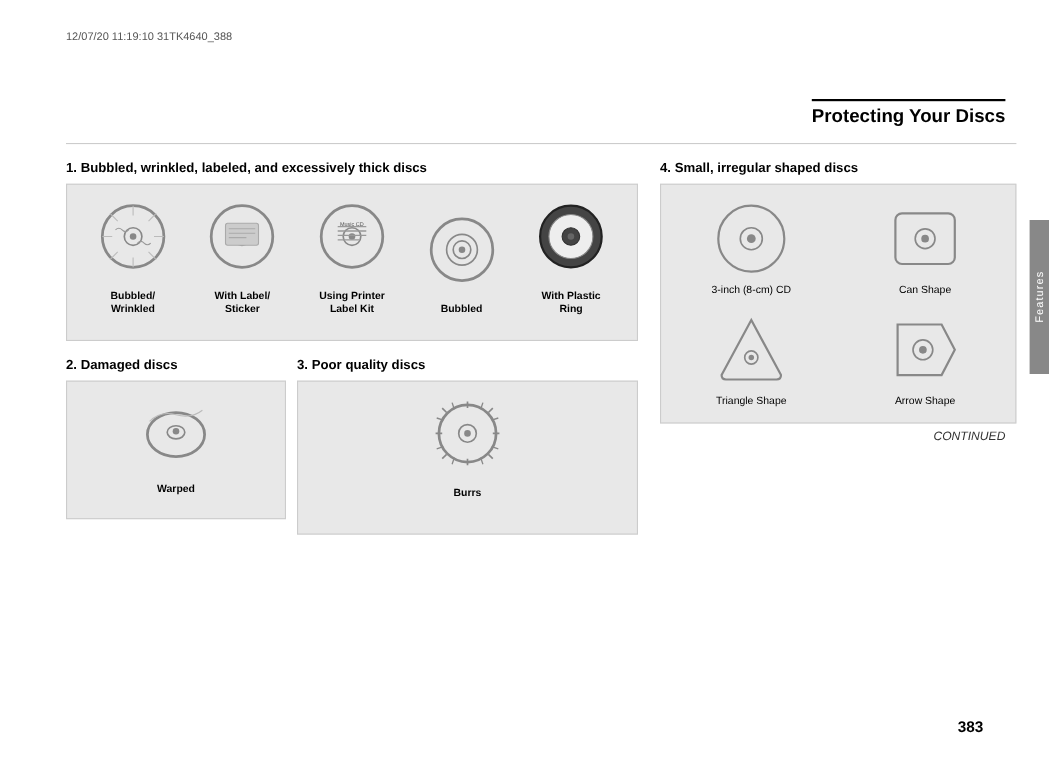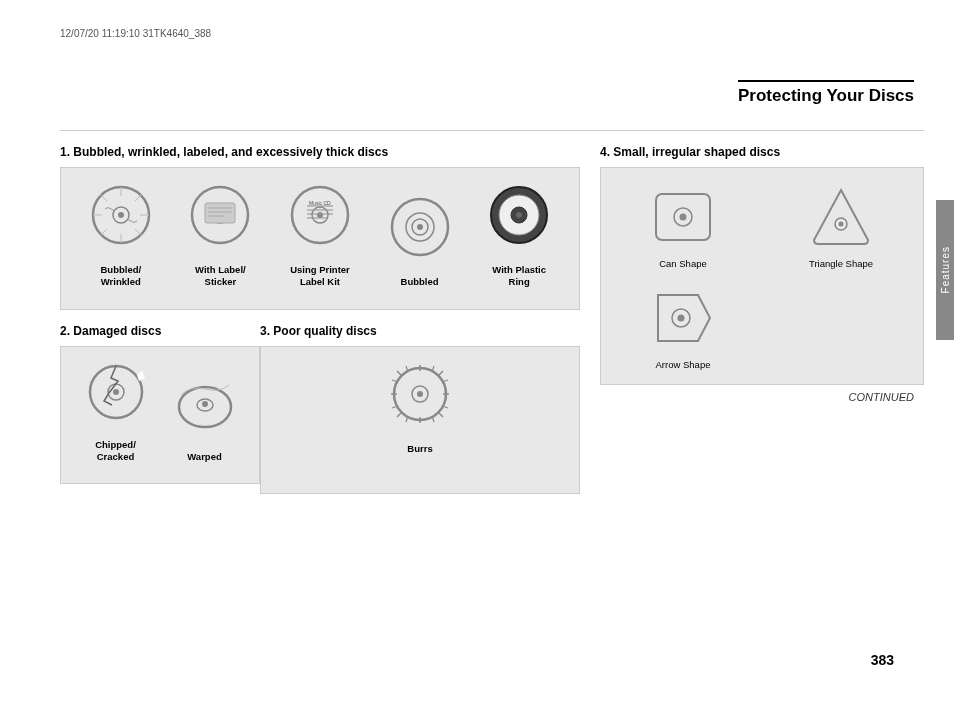--- a/index.html
+++ b/index.html
@@ -46,21 +46,21 @@
       color: #fff;
       font-size: 10px;
       writing-mode: vertical-rl;
       transform: rotate(180deg);
       letter-spacing: 1px;
     }
 
     
     .page-title-area {
       position: absolute;
-      top: 80px;
+      top: 90px;
       right: 40px;
       text-align: center;
     }
     .page-title {
       font-size: 17px;
       font-weight: bold;
       color: #000;
       border-top: 2px solid #000;
       padding-top: 4px;
     }
@@ -137,20 +137,21 @@
     }
 
     
     .disc-svg {
       display: block;
     }
 
     
     .bottom-row {
       display: flex;
+      gap: 10px;
     }
 
     .damaged-section {
       flex: 0 0 200px;
     }
 
     .poor-quality-section {
       flex: 1;
     }
 
@@ -300,33 +301,20 @@
           </div>
         </div>
 
         <div class="bottom-row">
 
           <div class="damaged-section">
             <div class="section-label">2. Damaged discs</div>
             <div class="disc-box">
               <div class="disc-row">
 
-                <div class="disc-item">
-                  <svg class="disc-svg" width="58" height="58" viewBox="0 0 58 58">
-                    <ellipse cx="29" cy="29" rx="26" ry="26" fill="none" stroke="#888" stroke-width="2.5"></ellipse>
-                    <ellipse cx="29" cy="29" rx="8" ry="8" fill="none" stroke="#888" stroke-width="1.5"></ellipse>
-                    <circle cx="29" cy="29" r="3" fill="#888"></circle>
-
-                    <path d="M29,3 L24,15 L31,18 L22,30" fill="none" stroke="#666" stroke-width="1.5"></path>
-                    <path d="M22,30 L17,38 L25,42" fill="none" stroke="#666" stroke-width="1.5"></path>
-
-                    <path d="M50,12 L55,8 L58,15 L52,18 Z" fill="#fff" stroke="none"></path>
-                  </svg>
-                  <div class="disc-caption">Chipped/<br>Cracked</div>
-                </div>
 
                 <div class="disc-item">
                   <svg class="disc-svg" width="58" height="58" viewBox="0 0 58 58">
 
                     <ellipse cx="29" cy="32" rx="26" ry="20" fill="none" stroke="#888" stroke-width="2.5"></ellipse>
                     <ellipse cx="29" cy="30" rx="8" ry="6" fill="none" stroke="#888" stroke-width="1.5"></ellipse>
                     <circle cx="29" cy="29" r="3" fill="#888"></circle>
 
                     <path d="M5,20 Q15,10 29,14 Q43,18 53,10" fill="none" stroke="#bbb" stroke-width="1"></path>
                   </svg>
@@ -371,20 +359,28 @@
           </div>
 
         </div>
       </div>
 
       <div class="right-col">
         <div class="section-label">4. Small, irregular shaped discs</div>
         <div class="right-disc-box">
           <div class="right-disc-grid">
 
+            <div class="right-disc-item">
+              <svg width="70" height="70" viewBox="0 0 70 70">
+                <ellipse cx="35" cy="35" rx="30" ry="30" fill="none" stroke="#888" stroke-width="2"></ellipse>
+                <ellipse cx="35" cy="35" rx="10" ry="10" fill="none" stroke="#888" stroke-width="1.5"></ellipse>
+                <circle cx="35" cy="35" r="4" fill="#888"></circle>
+              </svg>
+              <div class="right-disc-caption">3-inch (8-cm) CD</div>
+            </div>
 
             <div class="right-disc-item">
               <svg width="70" height="70" viewBox="0 0 70 70">
 
                 <rect x="8" y="12" width="54" height="46" rx="6" fill="none" stroke="#888" stroke-width="2"></rect>
                 <circle cx="35" cy="35" r="9" fill="none" stroke="#888" stroke-width="1.5"></circle>
                 <circle cx="35" cy="35" r="3.5" fill="#888"></circle>
               </svg>
               <div class="right-disc-caption">Can Shape</div>
             </div>

